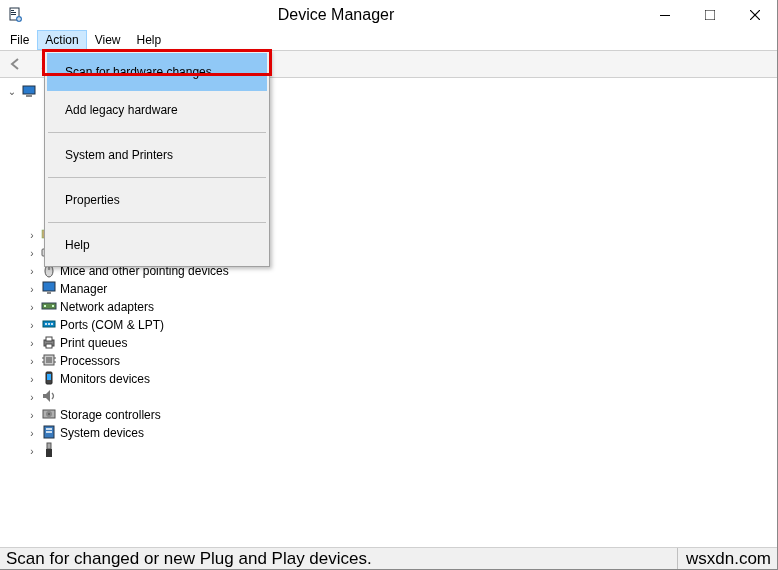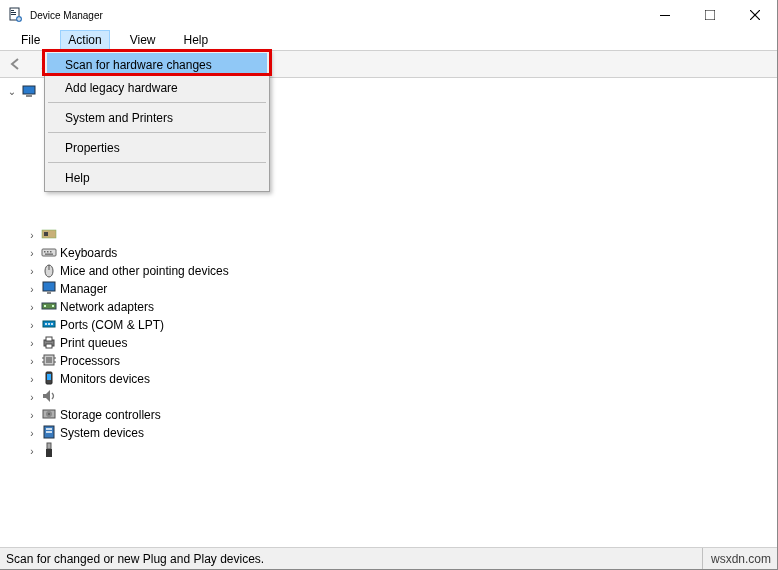--- a/index.html
+++ b/index.html
@@ -18,31 +18,30 @@
   }
   
   .titlebar {
     height: 30px;
     display: flex;
     align-items: center;
     padding: 0 0 0 8px;
     background: #fff;
   }
   .titlebar .app-icon { width: 16px; height: 16px; margin-right: 6px; }
-  .titlebar .title { flex: 1; font-size: 10px; }
+  .titlebar .title { flex: 1; font-size: 16px; text-align: center; }
   .winbtn { width: 45px; height: 30px; display:flex; align-items:center; justify-content:center; }
   .winbtn svg { display:block; }
   
   .menubar {
     height: 20px;
     display: flex;
     align-items: stretch;
-    padding: 0 13px;
+    padding: 0 2px;
     background: #fff;
-    gap: 12px;
   }
   .menubar .item {
     padding: 2px 8px;
     display:flex; align-items:center;
     cursor: default;
   }
   .menubar .item.open {
     background: #cce8ff;
     border: 1px solid #99d1ff;
     padding: 1px 7px;
@@ -66,21 +65,21 @@
     top: 50px;
     left: 44px;
     width: 226px;
     background: #f0f0f0;
     border: 1px solid #a0a0a0;
     box-shadow: 2px 2px 4px rgba(0,0,0,0.25);
     padding: 2px;
     z-index: 50;
   }
   .dropdown .mi {
-    height: 23px;
+    height: 38px;
     display:flex;
     align-items:center;
     padding: 0 18px;
     font-size: 12px;
   }
   .dropdown .mi.hl {
     background: #90c8f6;
   }
   .dropdown .sep { height:1px; background:#c0c0c0; margin:3px 1px; }
   .highlight-box {
@@ -115,25 +114,25 @@
   .obscured { visibility:hidden; }
   
   .statusbar {
     position:absolute;
     bottom:0; left:0; right:0;
     height:22px;
     border-top:1px solid #d0d0d0;
     background:#f0f0f0;
     display:flex;
     align-items:center;
-    font-size:12px;
+    font-size:17px;
     padding:0 6px;
   }
   .statusbar .spacer { flex:1; }
-  .statusbar .right { border-left:1px solid #c0c0c0; padding-left:8px; height:100%; display:flex; align-items:center; color:#404040;}
+  .statusbar .right { border-left:1px solid #c0c0c0; padding-left:8px; height:100%; display:flex; align-items:center; color:#000000;}
 </style>
 </head>
 <body>
 
 <div class="titlebar">
   <svg class="app-icon" viewBox="0 0 16 16">
     <rect x="2" y="1" width="9" height="12" fill="#fff" stroke="#234" stroke-width="1"></rect>
     <rect x="3" y="3" width="3" height="1" fill="#234"></rect>
     <rect x="3" y="5" width="5" height="1" fill="#234"></rect>
     <rect x="3" y="7" width="5" height="1" fill="#234"></rect>

